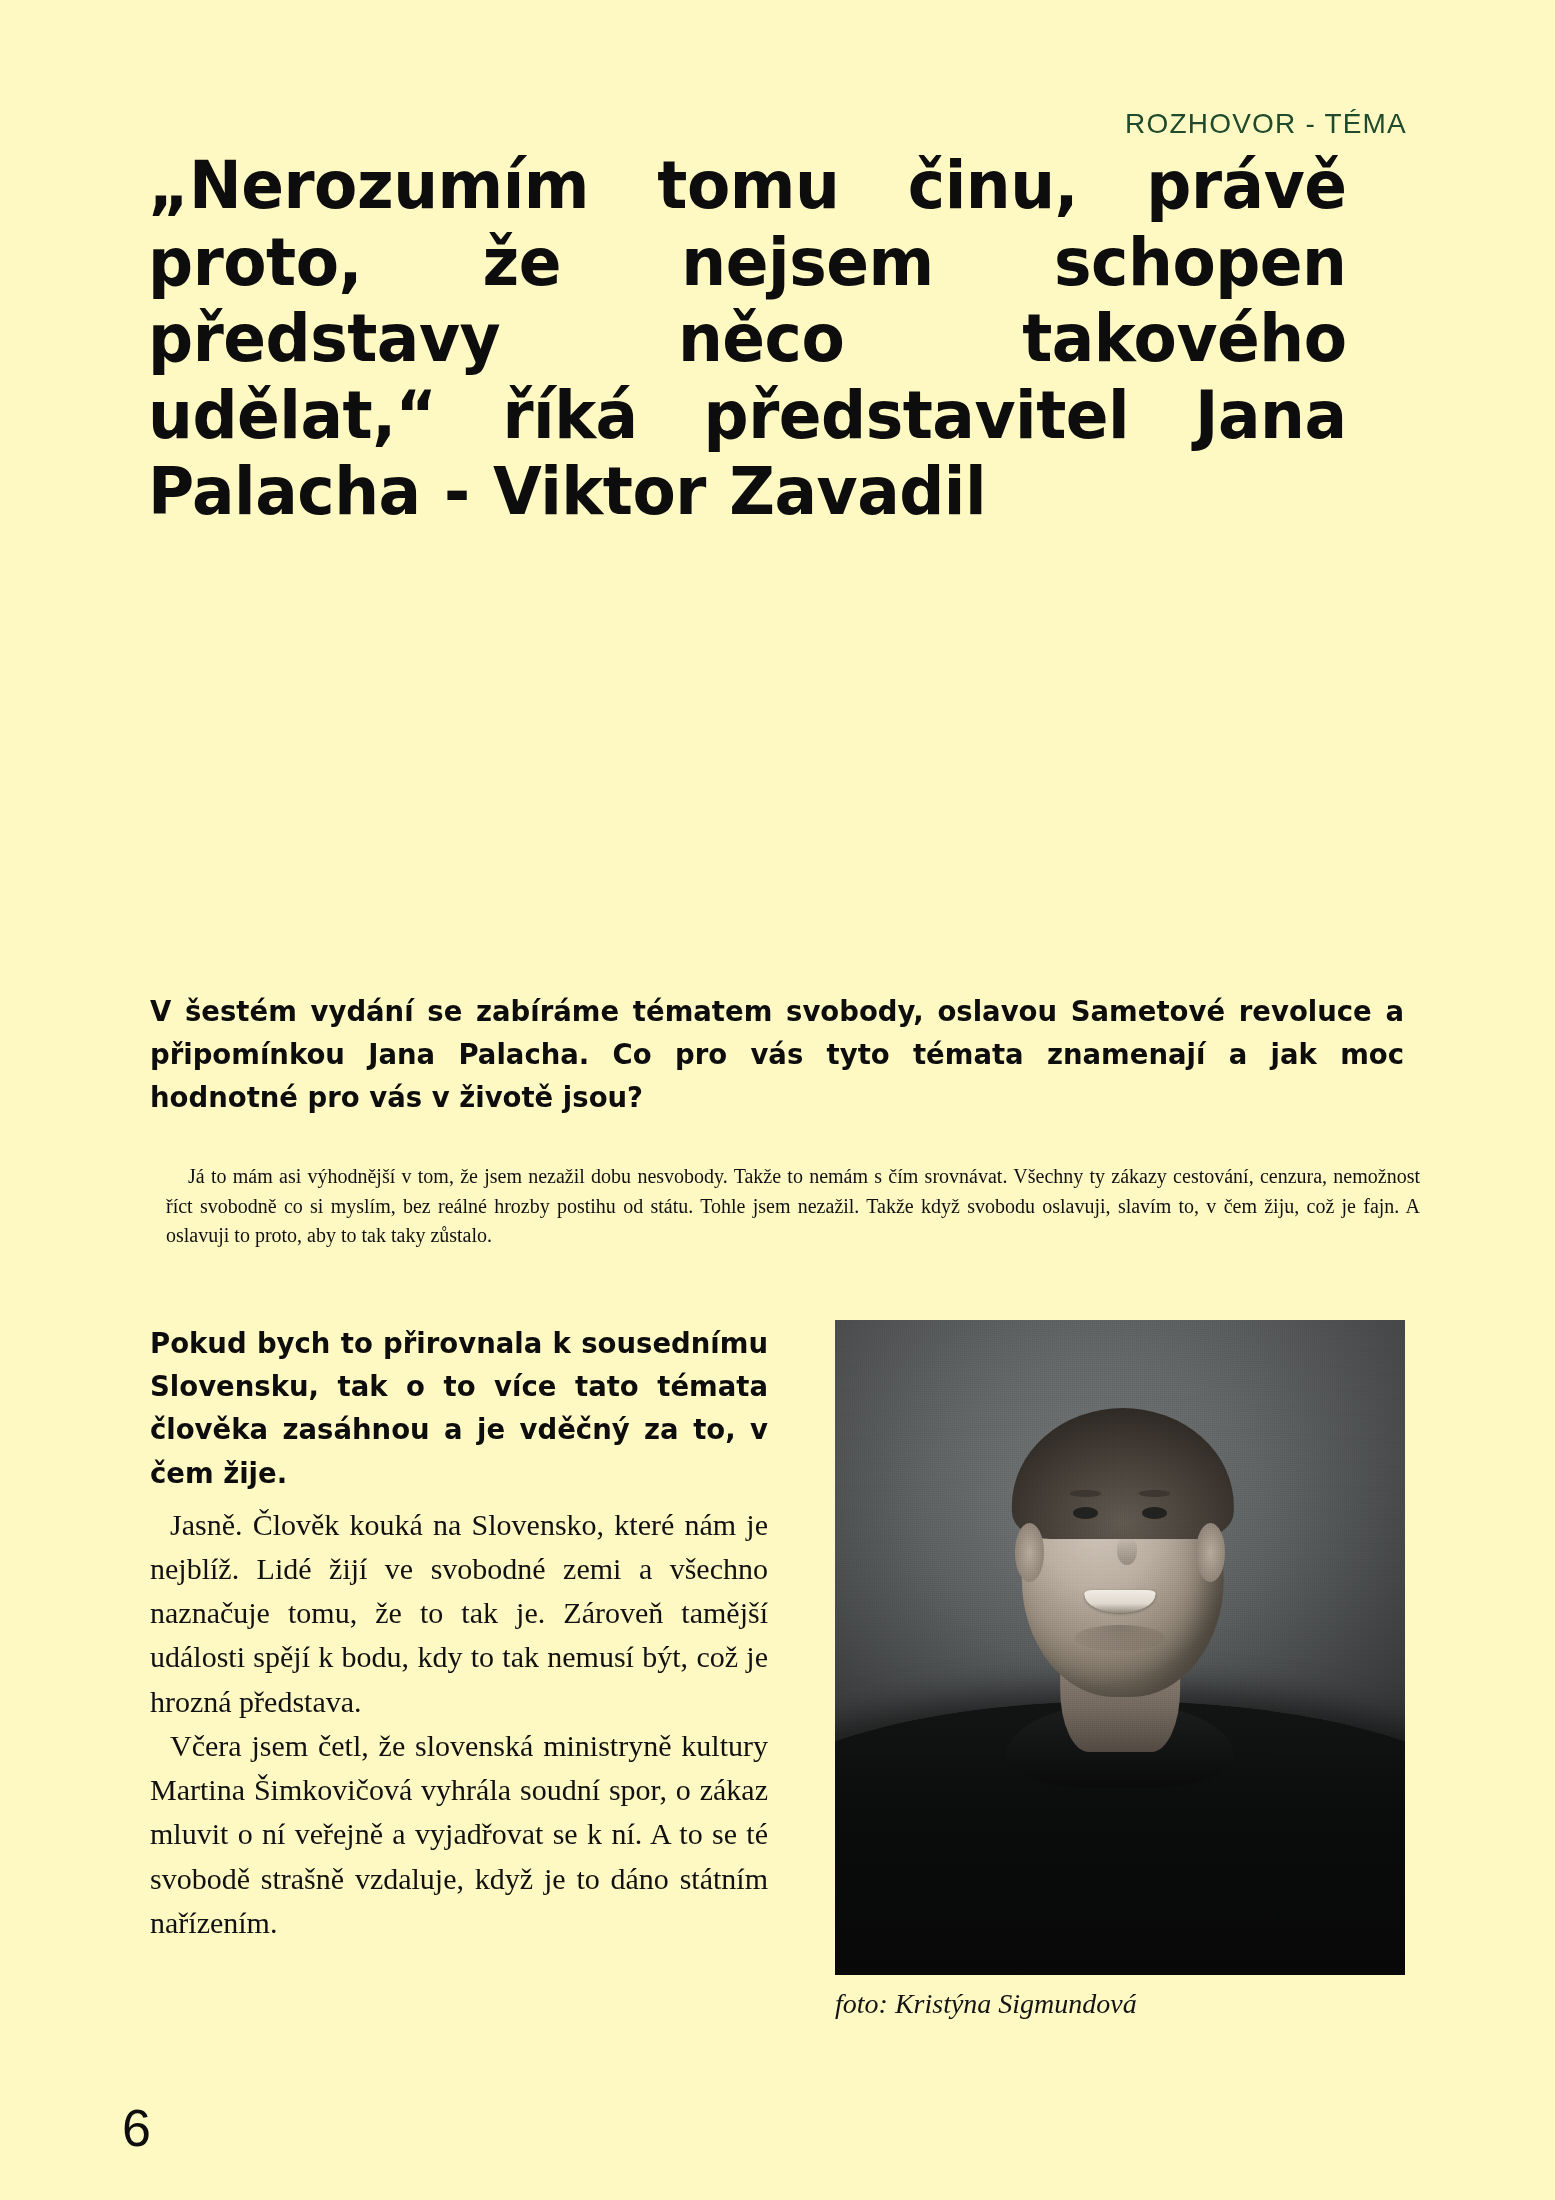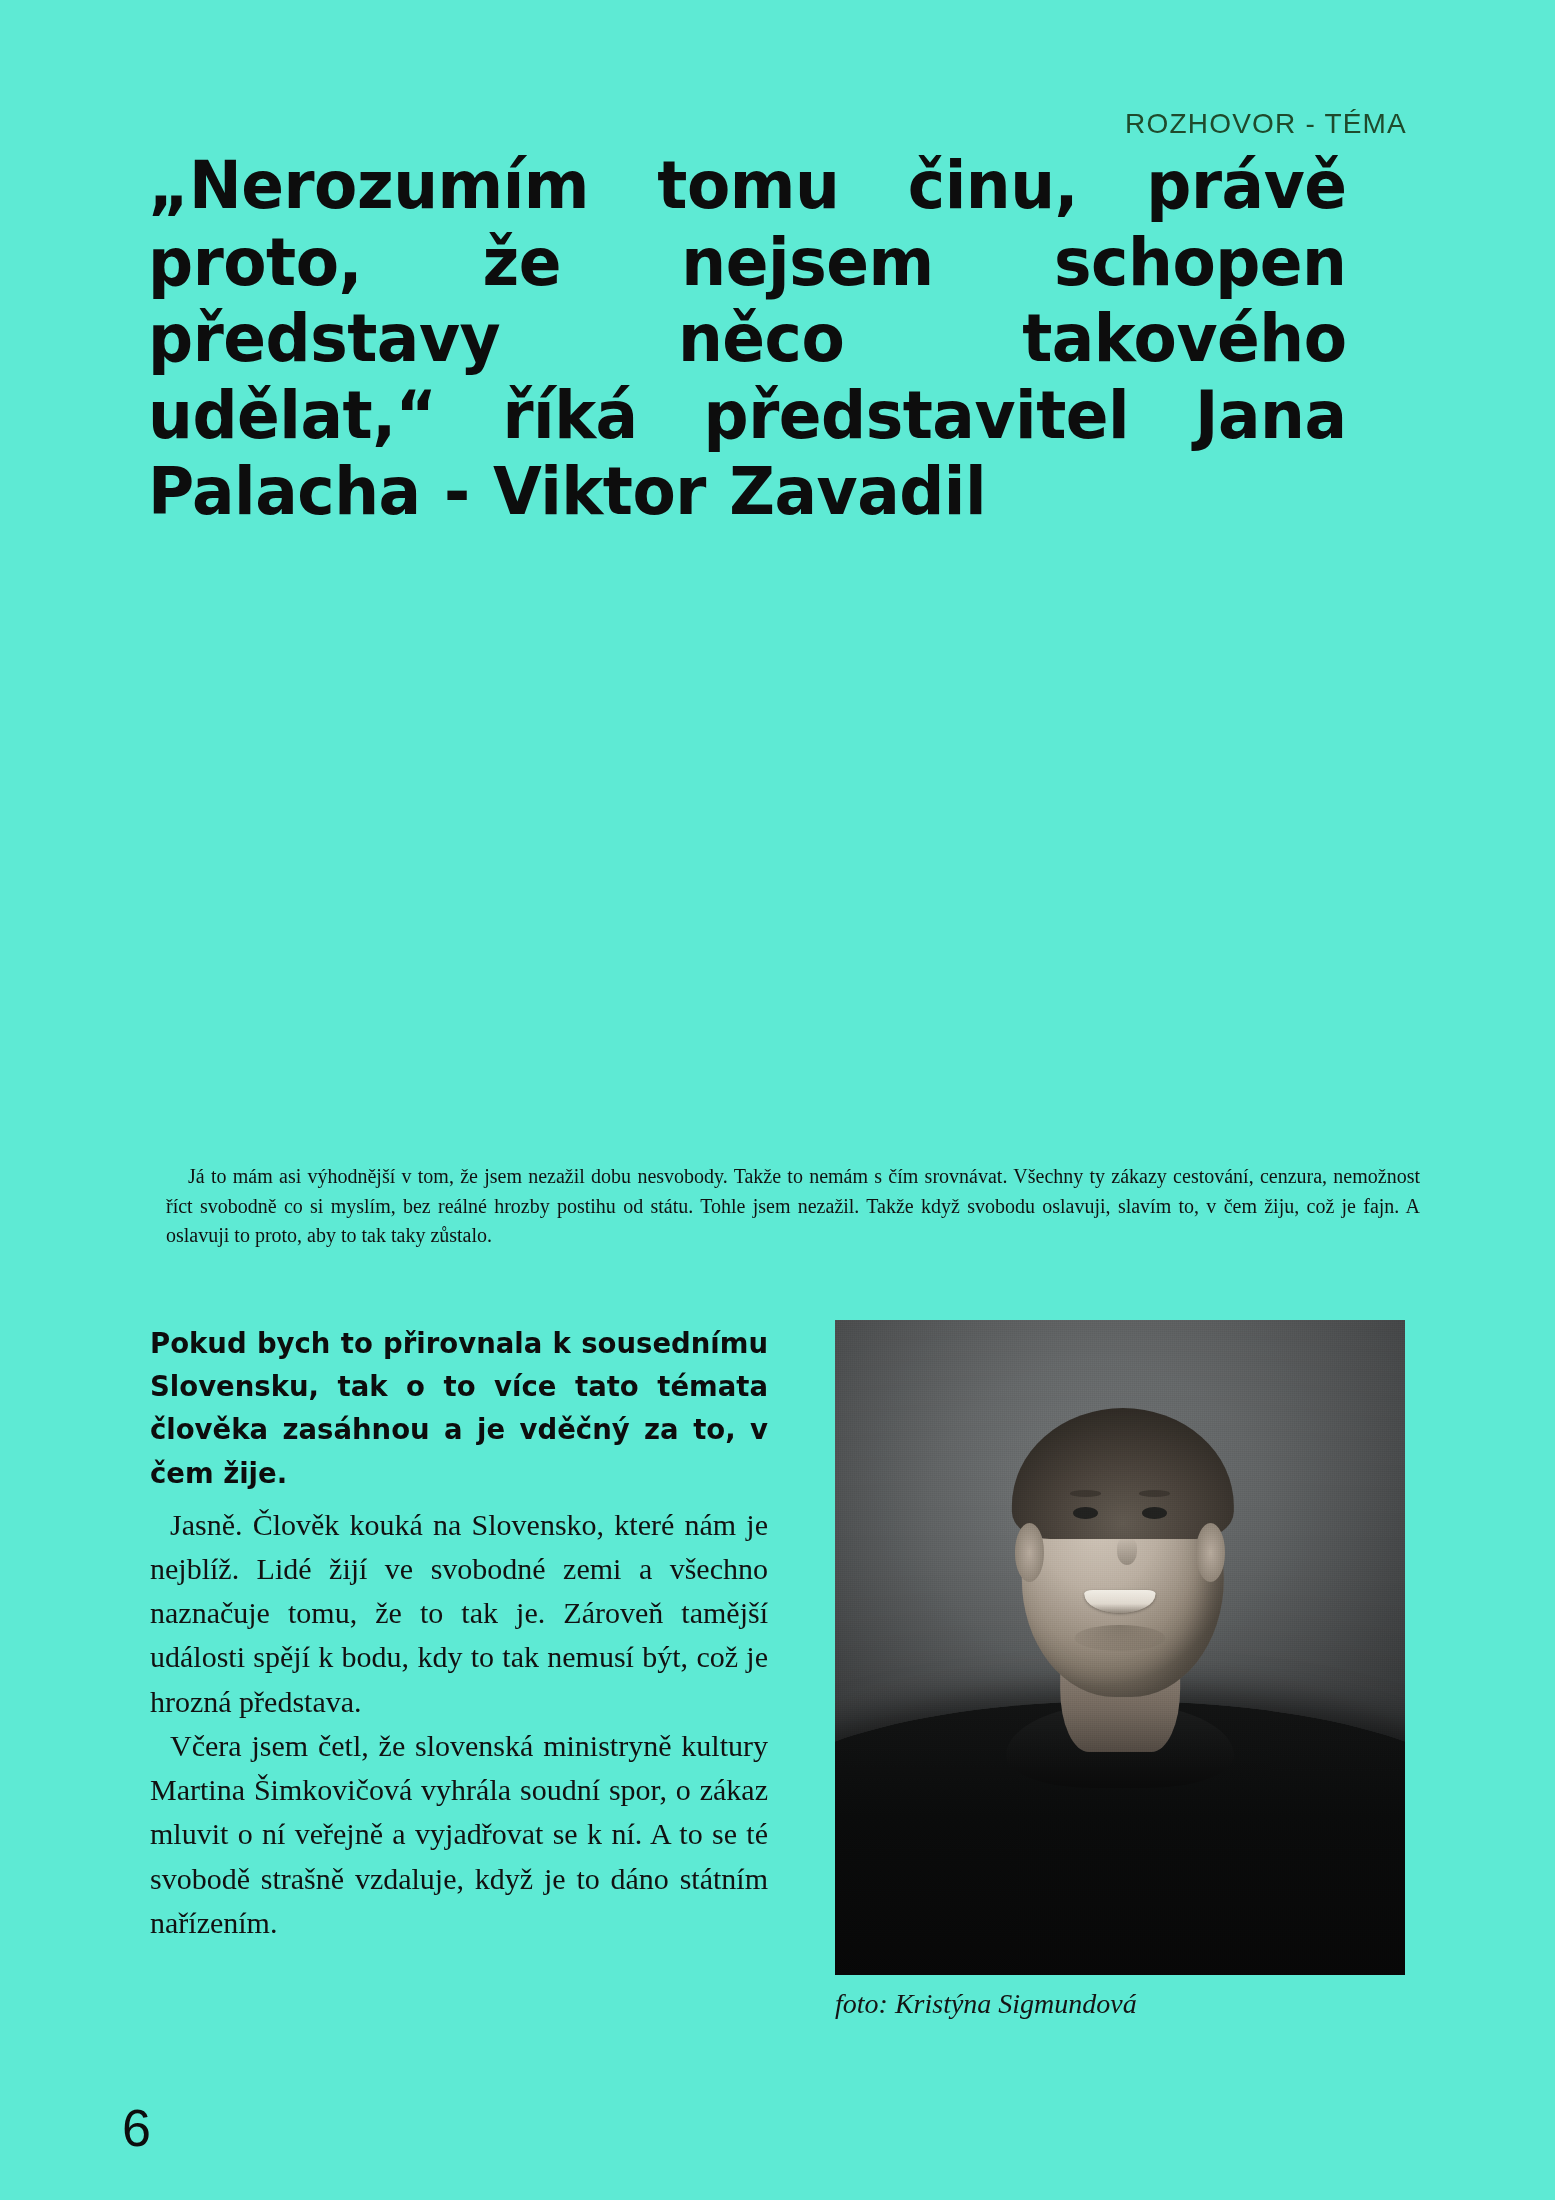--- a/index.html
+++ b/index.html
@@ -4,21 +4,21 @@
 <style>
   html, body {
     margin: 0;
     padding: 0;
     background: #ffffff;
   }
   .page {
     position: relative;
     width: 1555px;
     height: 2200px;
-    background: #5eead4;
+    background: #fef9c3;
     overflow: hidden;
     font-family: "Liberation Sans", sans-serif;
     color: #111111;
   }
 
   
   .rubric {
     position: absolute;
     top: 108px;
     right: 148px;
@@ -320,20 +320,21 @@
 <body>
 
 <div class="page">
 
   <div class="rubric">ROZHOVOR - TÉMA</div>
 
   <h1 class="headline">„Nerozumím tomu činu, právě proto, že nejsem schopen představy něco takového udělat,“ říká představitel Jana Palacha - Viktor Zavadil</h1>
 
 
 
+  <p class="question-full">V šestém vydání se zabíráme tématem svobody, oslavou Sametové revoluce a připomínkou Jana Palacha. Co pro vás tyto témata znamenají a jak moc hodnotné pro vás v životě jsou?</p>
 
   <p class="answer-full">Já to mám asi výhodnější v tom, že jsem nezažil dobu nesvobody. Takže to nemám s čím srovnávat. Všechny ty zákazy cestování, cenzura, nemožnost říct svobodně co si myslím, bez reálné hrozby postihu od státu. Tohle jsem nezažil. Takže když svobodu oslavuji, slavím to, v čem žiju, což je fajn. A oslavuji to proto, aby to tak taky zůstalo.</p>
 
   <div class="col-left">
     <p class="q-col">Pokud bych to přirovnala k sousednímu Slovensku, tak o to více tato témata člověka zasáhnou a je vděčný za to, v čem žije.</p>
     <p class="a-col">Jasně. Člověk kouká na Slovensko, které nám je nejblíž. Lidé žijí ve svobodné zemi a všechno naznačuje tomu, že to tak je. Zároveň tamější události spějí k bodu, kdy to tak nemusí být, což je hrozná představa.</p>
     <p class="a-col">Včera jsem četl, že slovenská ministryně kultury Martina Šimkovičová vyhrála soudní spor, o zákaz mluvit o ní veřejně a vyjadřovat se k ní. A to se té svobodě strašně vzdaluje, když je to dáno státním nařízením.</p>
   </div>
 
   <div class="photo-wrap">

